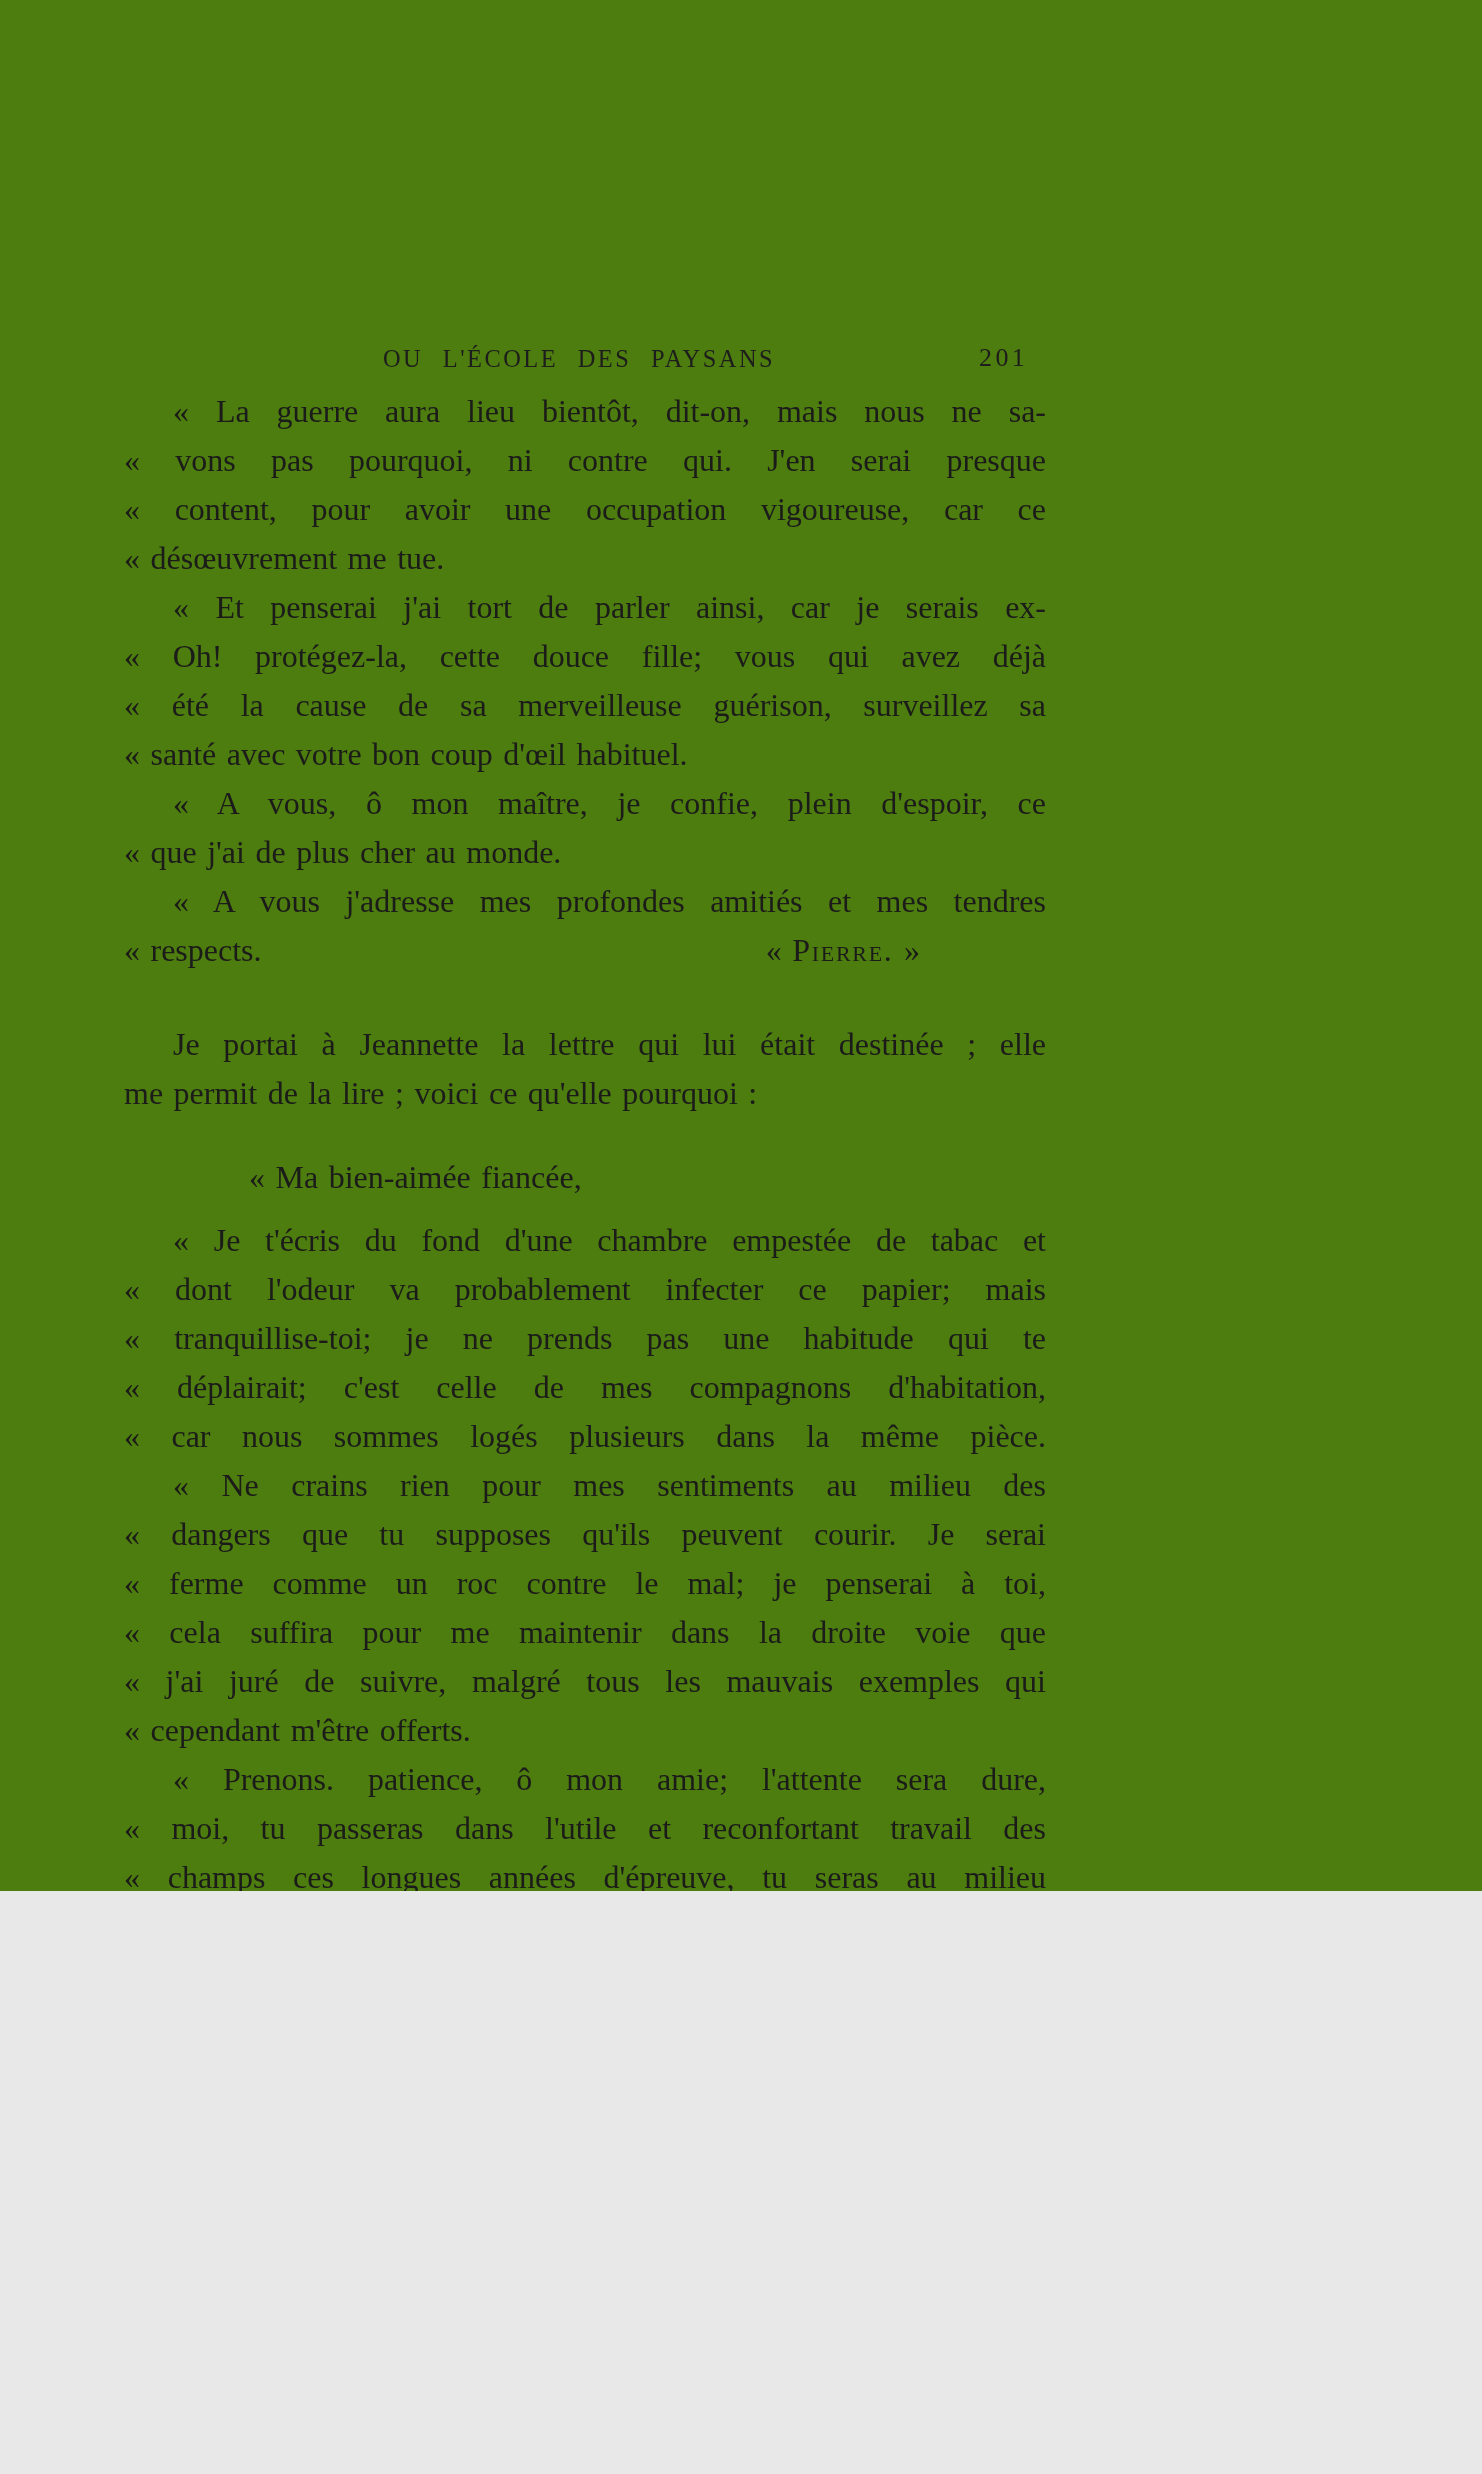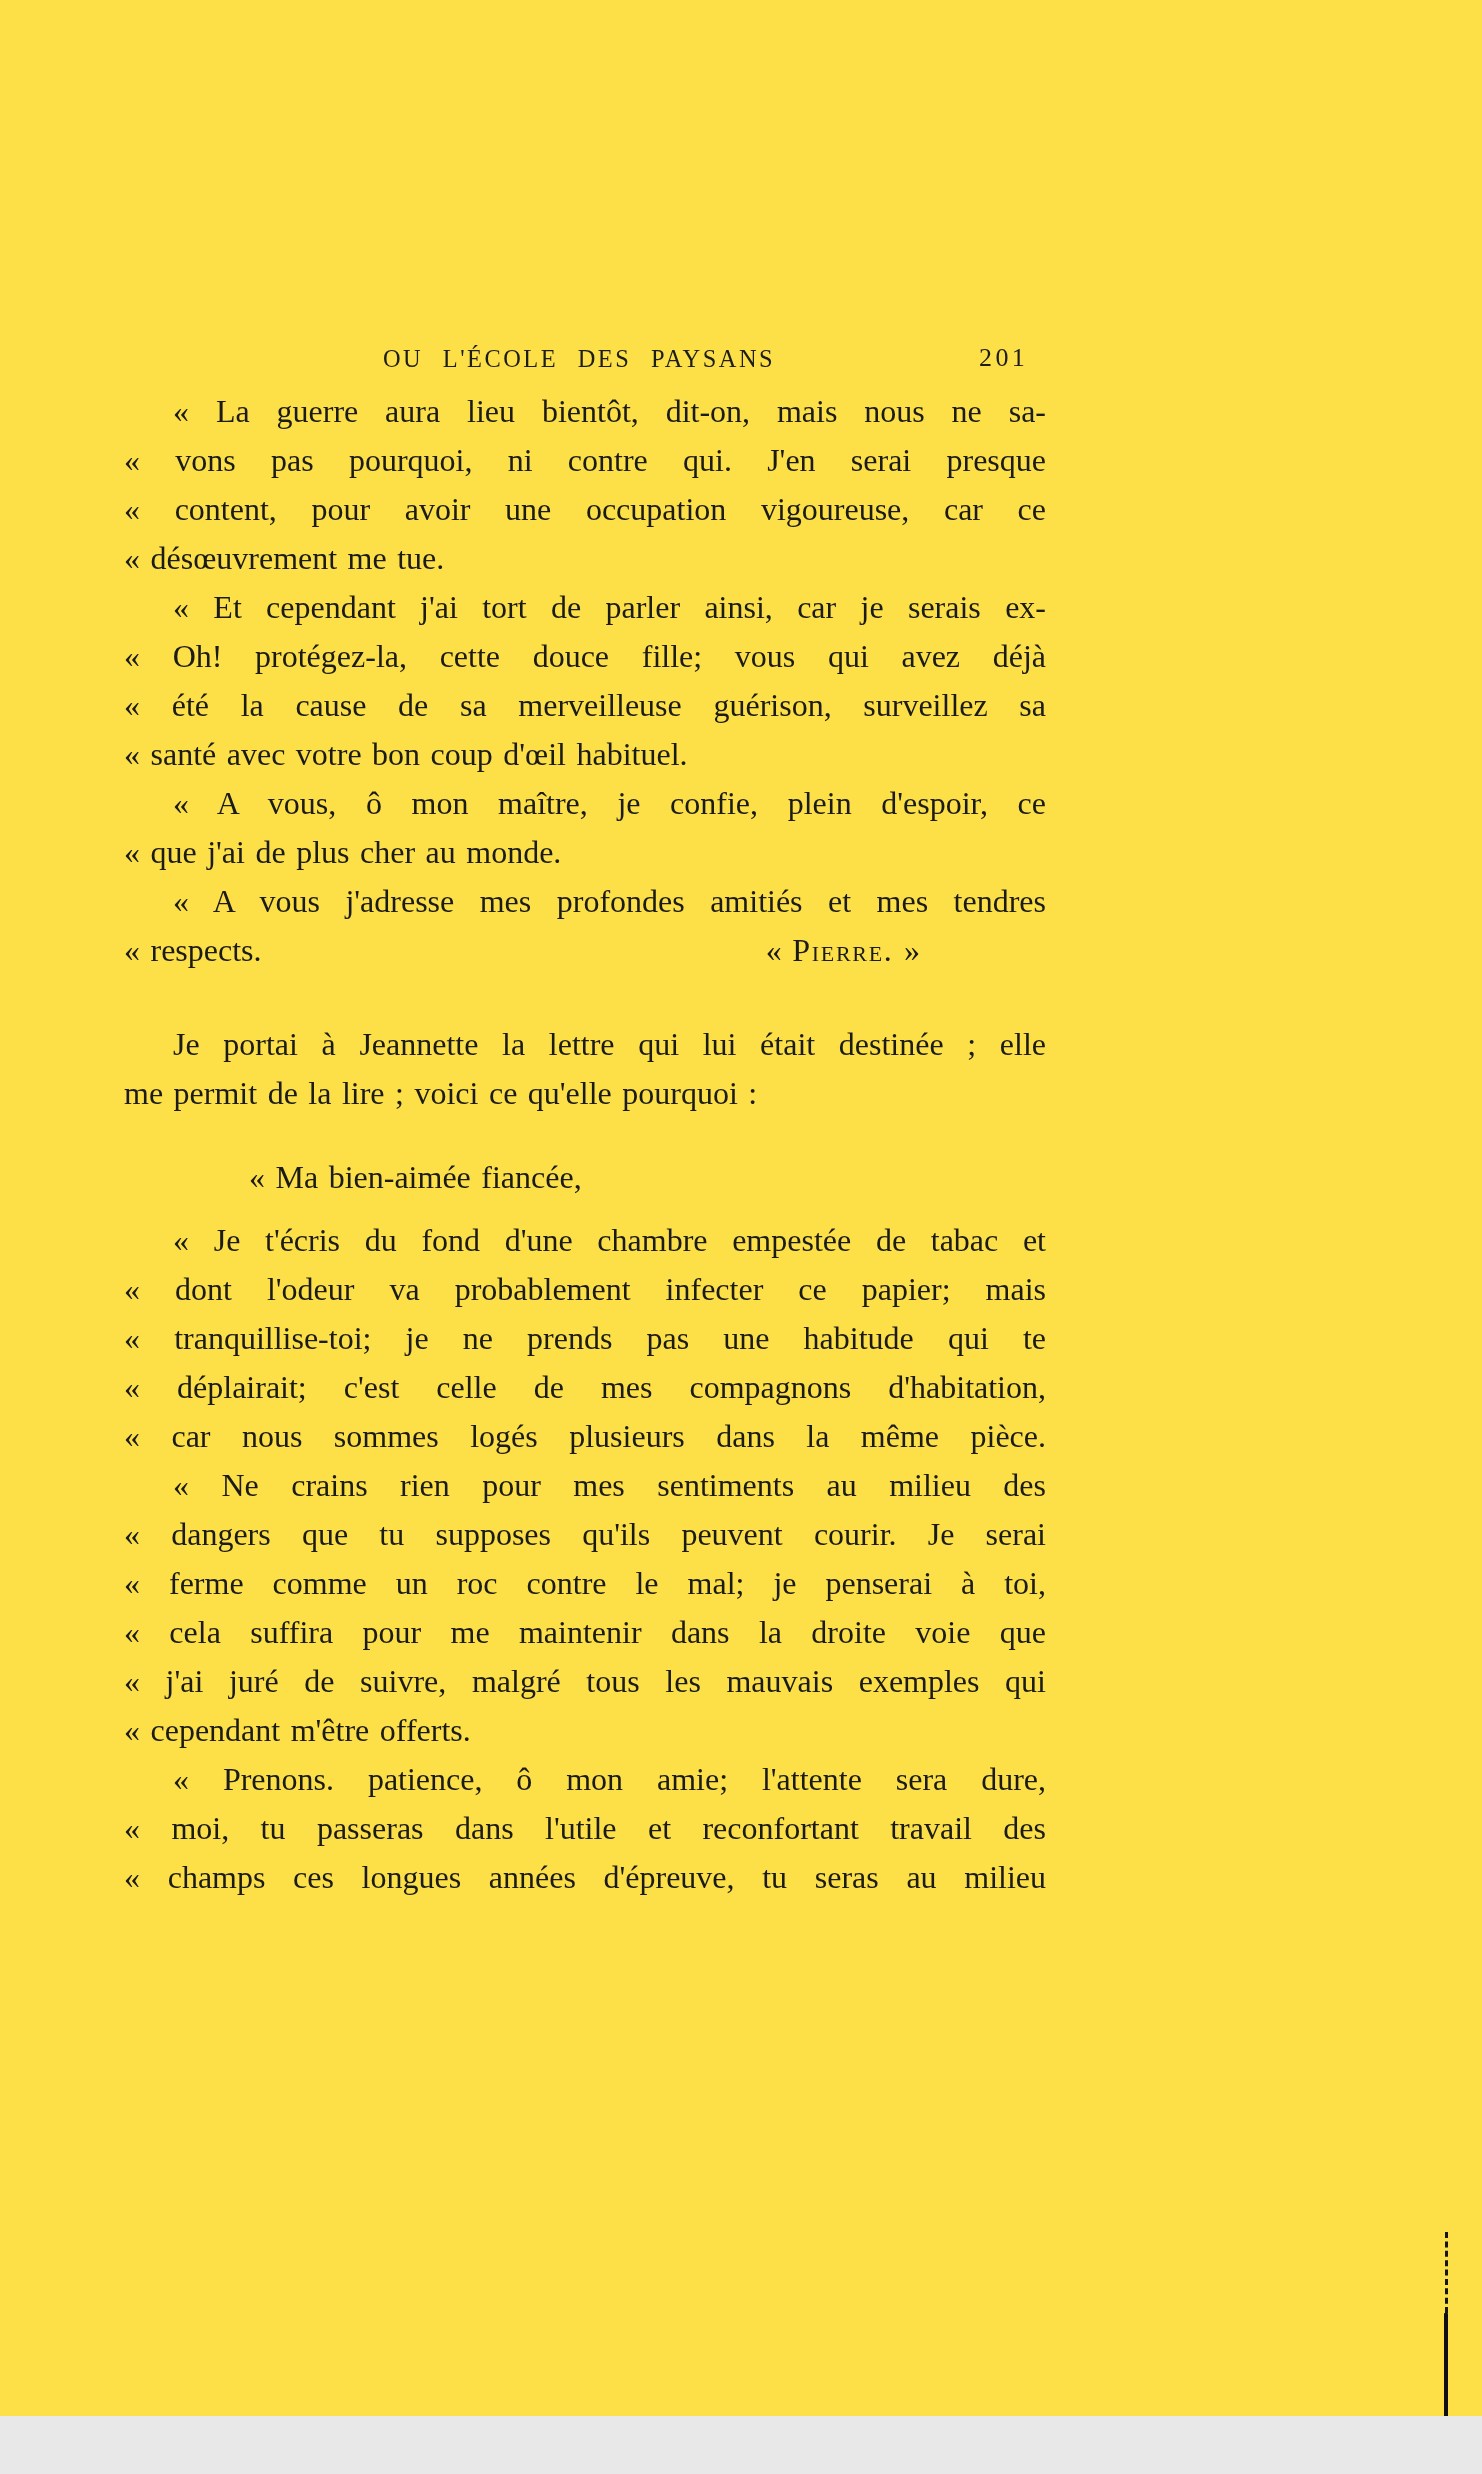--- a/index.html
+++ b/index.html
@@ -1,19 +1,19 @@
 <!DOCTYPE html>
 <html style="font-size:13.5px"><head>
 <meta charset="utf-8">
 <style>
   html,body{margin:0;padding:0;background:#e8e8e8;}
   .page{
     position:relative;
-    width:1482px;height:2416px;
-    background:#fde047;
+    width:1482px;height:1891px;
+    background:#4d7c0f;
     font-family:"Liberation Serif", serif;
     color:#1b1b19;
     overflow:hidden;
   }
   
   .runhead{position:absolute;top:345px;left:118px;width:922px;height:37px;}
   .runhead .title{
     display:block;text-align:center;
     font-size:24.4px;letter-spacing:2.5px;word-spacing:11px;
     color:#1d1d1b;
@@ -56,21 +56,21 @@
     <span class="title">OU L'ÉCOLE DES PAYSANS</span>
     <span class="pagenum">201</span>
   </div>
 
   <div class="textblock">
 
     <div class="ln fill ind"><span>«</span> <span>La guerre aura lieu bientôt, dit-on, mais nous ne sa-</span></div>
     <div class="ln fill"><span>«</span> <span>vons pas pourquoi, ni contre qui. J'en serai presque</span></div>
     <div class="ln fill"><span>«</span> <span>content, pour avoir une occupation vigoureuse, car ce</span></div>
     <div class="ln"><span>«</span> <span>désœuvrement me tue.</span></div>
-    <div class="ln fill ind"><span>«</span> <span>Et cependant j'ai tort de parler ainsi, car je serais ex-</span></div>
+    <div class="ln fill ind"><span>«</span> <span>Et penserai j'ai tort de parler ainsi, car je serais ex-</span></div>
     <div class="ln fill"><span>«</span> <span>Oh! protégez-la, cette douce fille; vous qui avez déjà</span></div>
     <div class="ln fill"><span>«</span> <span>été la cause de sa merveilleuse guérison, surveillez sa</span></div>
     <div class="ln"><span>«</span> <span>santé avec votre bon coup d'œil habituel.</span></div>
     <div class="ln fill ind"><span>«</span> <span>A vous, ô mon maître, je confie, plein d'espoir, ce</span></div>
     <div class="ln"><span>«</span> <span>que j'ai de plus cher au monde.</span></div>
     <div class="ln fill ind"><span>«</span> <span>A vous j'adresse mes profondes amitiés et mes tendres</span></div>
     <div class="ln sig-row">
       <span><span>«</span> <span>respects.</span></span>
       <span><span>«</span> <span class="sc">Pierre.</span> <span>»</span></span>
     </div>

